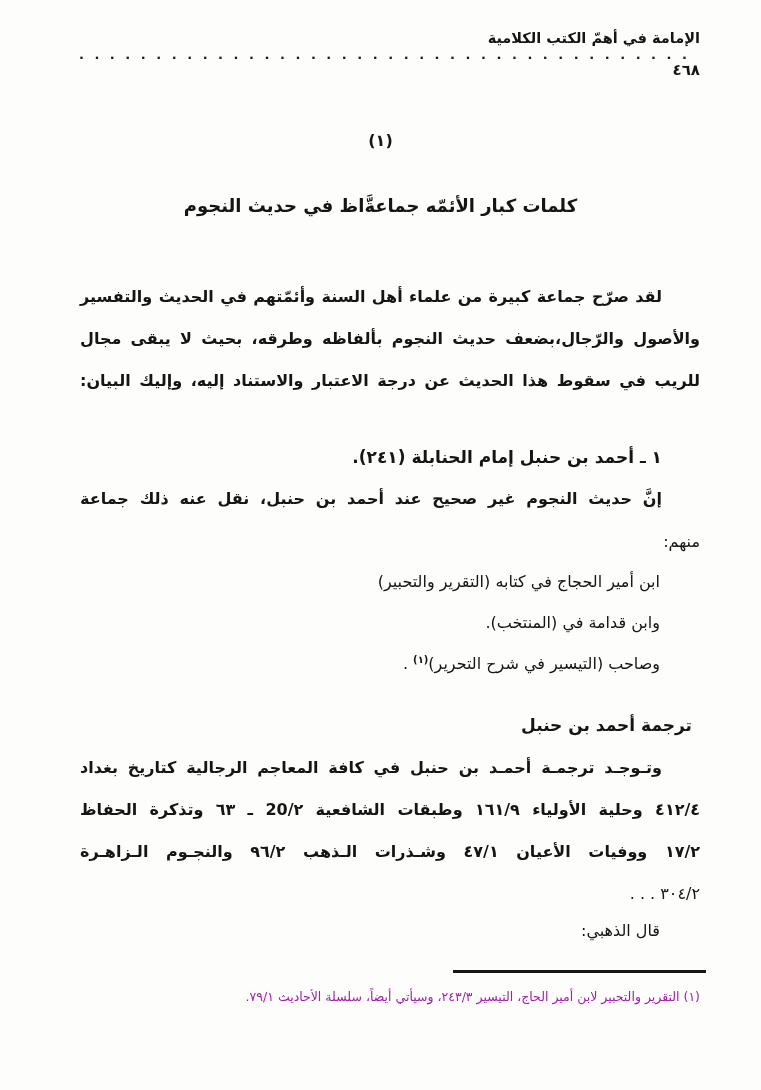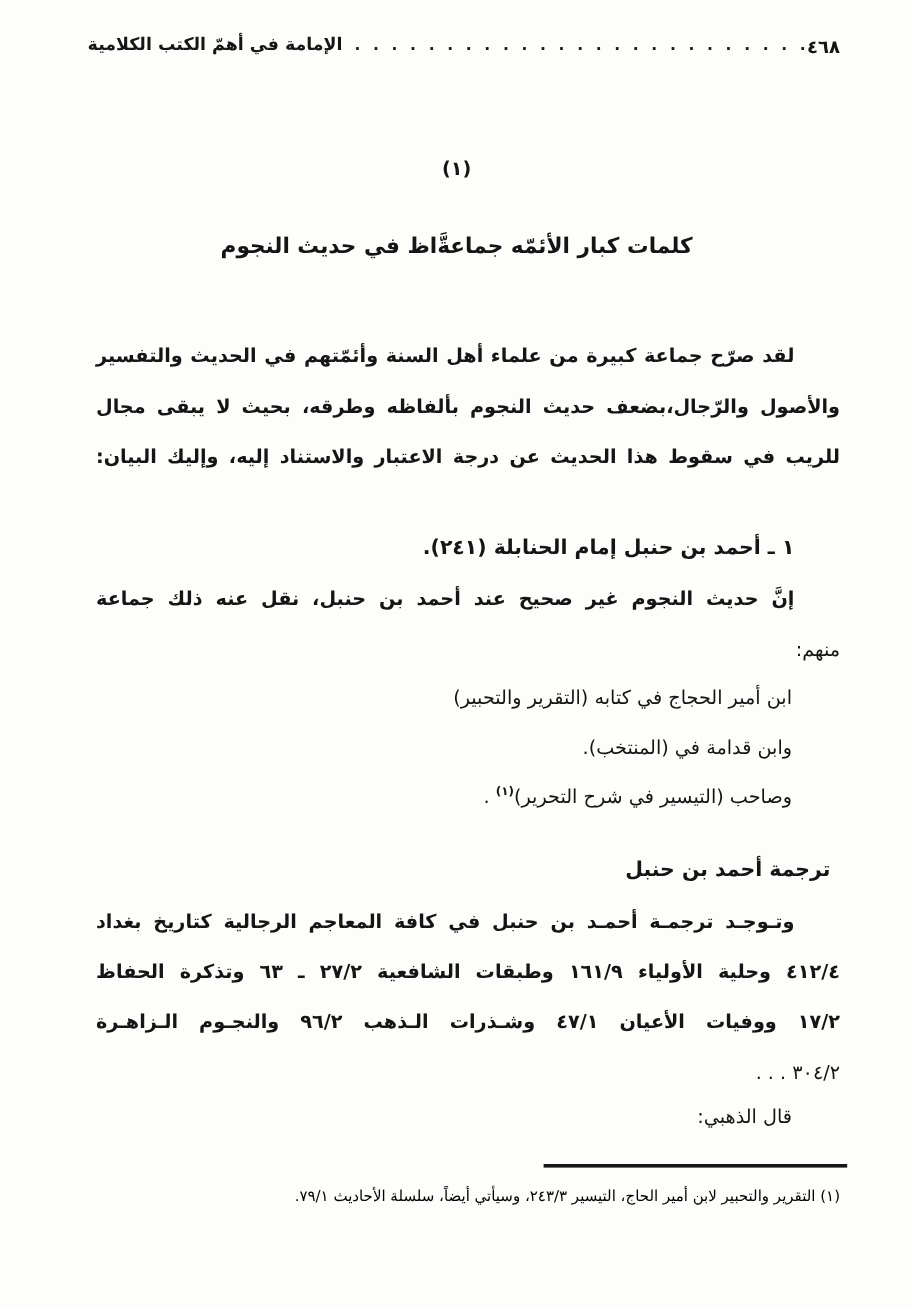--- a/index.html
+++ b/index.html
@@ -20,21 +20,21 @@
   }
   .justify { text-align:justify; text-align-last:justify;font-weight:bold; }
   .right   { text-align:right; }
   .indent  { padding-right:38px; }
   .bold    { font-weight:bold; }
   .h17     { font-size:17px; }
 
   
   .header {
     position:absolute; top:30px; left:73px; right:61px;
-    display:flex; align-items:flex-start;
+    display:flex; align-items:flex-end;flex-direction:column;
   }
   .h-title { font-weight:bold; font-size:14.5px; white-space:nowrap; direction:rtl; }
   .h-leader {
     flex:1 1 auto; overflow:hidden; white-space:nowrap;
     font-size:13px; font-weight:bold; letter-spacing:3px;
     padding:0 10px; position:relative; top:1px; color:#1a1a1a;
   }
   .h-num { font-weight:bold; font-size:15px; white-space:nowrap; }
 
   .chap-num {
@@ -48,21 +48,21 @@
 
   .fn-ref { font-size:10px; vertical-align:super; line-height:0; font-weight:bold; }
 
   .fn-rule {
     position:absolute; top:970px; left:453px; width:253px; height:3px;
     background:#171717;
   }
   .footnote {
     position:absolute; top:984px; left:55px; right:61px;
     direction:rtl; text-align:right;
-    font-size:12.5px; line-height:26px; color:#000000;
+    font-size:12.5px; line-height:26px; color:#a21caf;
   }
 </style>
 </head>
 <body>
 
 <div class="page">
 
   <div class="header">
     <span class="h-title">الإمامة في أهمّ الكتب الكلامية</span>
     <span class="h-leader">. . . . . . . . . . . . . . . . . . . . . . . . . . . . . . . . . . . . . . . .</span>
@@ -81,21 +81,21 @@
   <div class="line justify indent" style="top:484px">إنَّ حديث النجوم غير صحيح عند أحمد بن حنبل، نقل عنه ذلك جماعة</div>
 
   <div class="line right" style="top:567px; padding-right:40px">ابن أمير الحجاج في كتابه (التقرير والتحبير)</div>
   <div class="line right" style="top:608px; padding-right:40px">وابن قدامة في (المنتخب).</div>
   <div class="line right" style="top:649px; padding-right:40px">
     <span>وصاحب (التيسير في شرح التحرير)</span><sup class="fn-ref">(١)</sup><span> .</span>
   </div>
 
   <div class="line right bold h17" style="top:710px; padding-right:8px">ترجمة أحمد بن حنبل</div>
   <div class="line justify indent" style="top:753px">وتـوجـد ترجمـة أحمـد بن حنبل في كافة المعاجم الرجالية كتاريخ بغداد</div>
-  <div class="line justify" style="top:795px">٤١٢/٤ وحلية الأولياء ١٦١/٩ وطبقات الشافعية ٢٧/٢ ـ ٦٣ وتذكرة الحفاظ</div>
+  <div class="line justify" style="top:795px">٤١٢/٤ وحلية الأولياء ١٦١/٩ وطبقات الشافعية 20/٢ ـ ٦٣ وتذكرة الحفاظ</div>
   <div class="line justify" style="top:837px">١٧/٢ ووفيات الأعيان ٤٧/١ وشـذرات الـذهب ٩٦/٢ والنجـوم الـزاهـرة</div>
   <div class="line right" style="top:879px">٣٠٤/٢ . . .</div>
   <div class="line right" style="top:916px; padding-right:40px">قال الذهبي:</div>
 
   <div class="fn-rule"></div>
   <div class="footnote">(١) التقرير والتحبير لابن أمير الحاج، التيسير ٢٤٣/٣، وسيأتي أيضاً، سلسلة الأحاديث ٧٩/١.</div>
 
 </div>
 
 </body></html>

